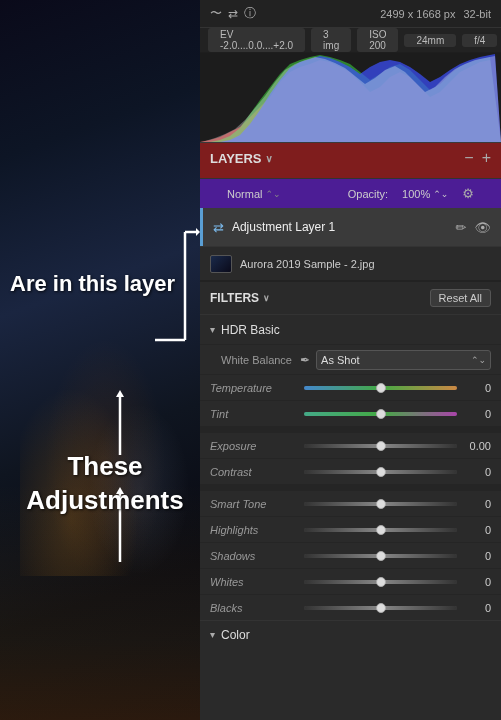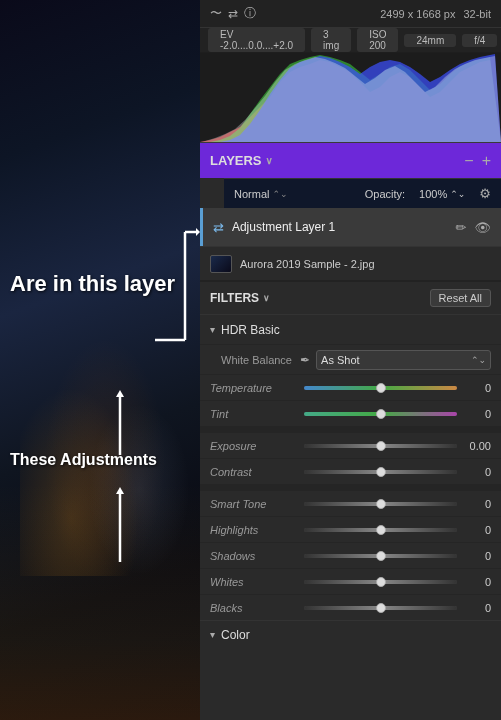--- a/index.html
+++ b/index.html
@@ -76,21 +76,21 @@
       text-align: right;
       line-height: 1.3;
       text-shadow: 1px 1px 3px rgba(0,0,0,0.8);
     }
 
     .annotation-text-bottom {
       position: absolute;
       top: 450px;
       left: 10px;
       color: white;
-      font-size: 16px;
+      font-size: 26px;
       font-weight: bold;
       text-align: center;
       line-height: 1.3;
       text-shadow: 1px 1px 3px rgba(0,0,0,0.8);
     }
 
     
     .arrows-svg {
       position: absolute;
       top: 0;
@@ -165,25 +165,25 @@
       overflow: hidden;
     }
 
     .histogram-canvas {
       width: 100%;
       height: 100%;
     }
 
     
     .layers-header {
-      background: #6d28d9;
-      display: flex;
-      align-items: center;
+      background: #7f1d1d;
+      display: flex;
+      align-items: flex-end;
       justify-content: space-between;
-      padding: 6px 10px;
+      padding: 12px 10px;
       height: 36px;
       border-top: 1px solid #3a3a3a;
     }
 
     .layers-title {
       color: #ddd;
       font-size: 13px;
       font-weight: 600;
       display: flex;
       align-items: center;
@@ -200,28 +200,27 @@
       color: #aaa;
       font-size: 16px;
       cursor: pointer;
       background: none;
       border: none;
       line-height: 1;
     }
 
     
     .layer-mode-row {
-      background: #0f172a;
+      background: #4c1d95;
       display: flex;
       align-items: center;
       justify-content: space-between;
-      padding: 4px 10px;
+      padding: 4px 27px;
       height: 30px;
       border-top: 1px solid #333;
-      margin-left: 24px;
     }
 
     .mode-select {
       color: #ccc;
       font-size: 11px;
       display: flex;
       align-items: center;
       gap: 3px;
     }
 

